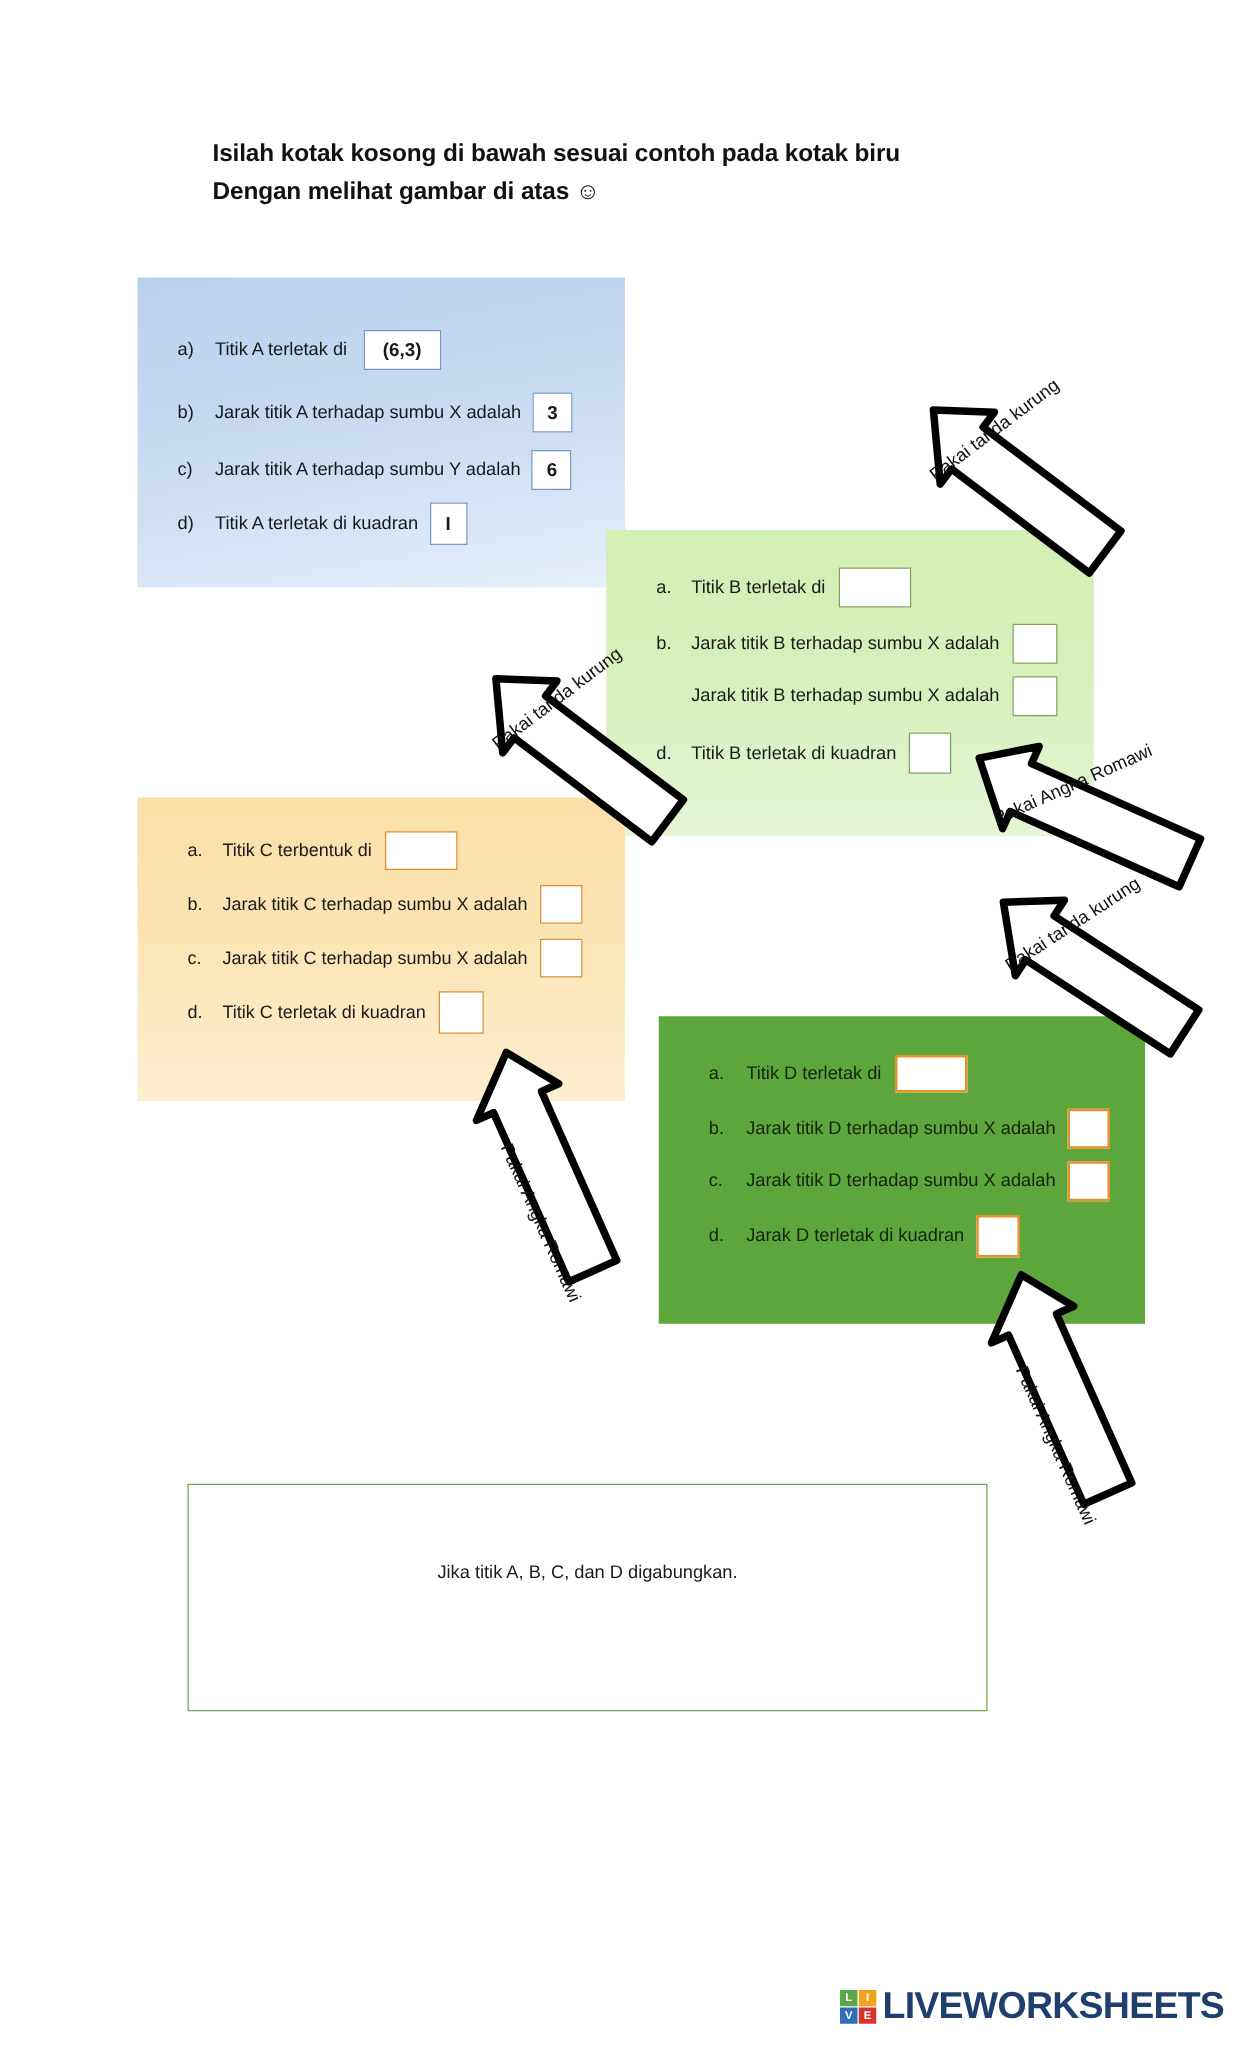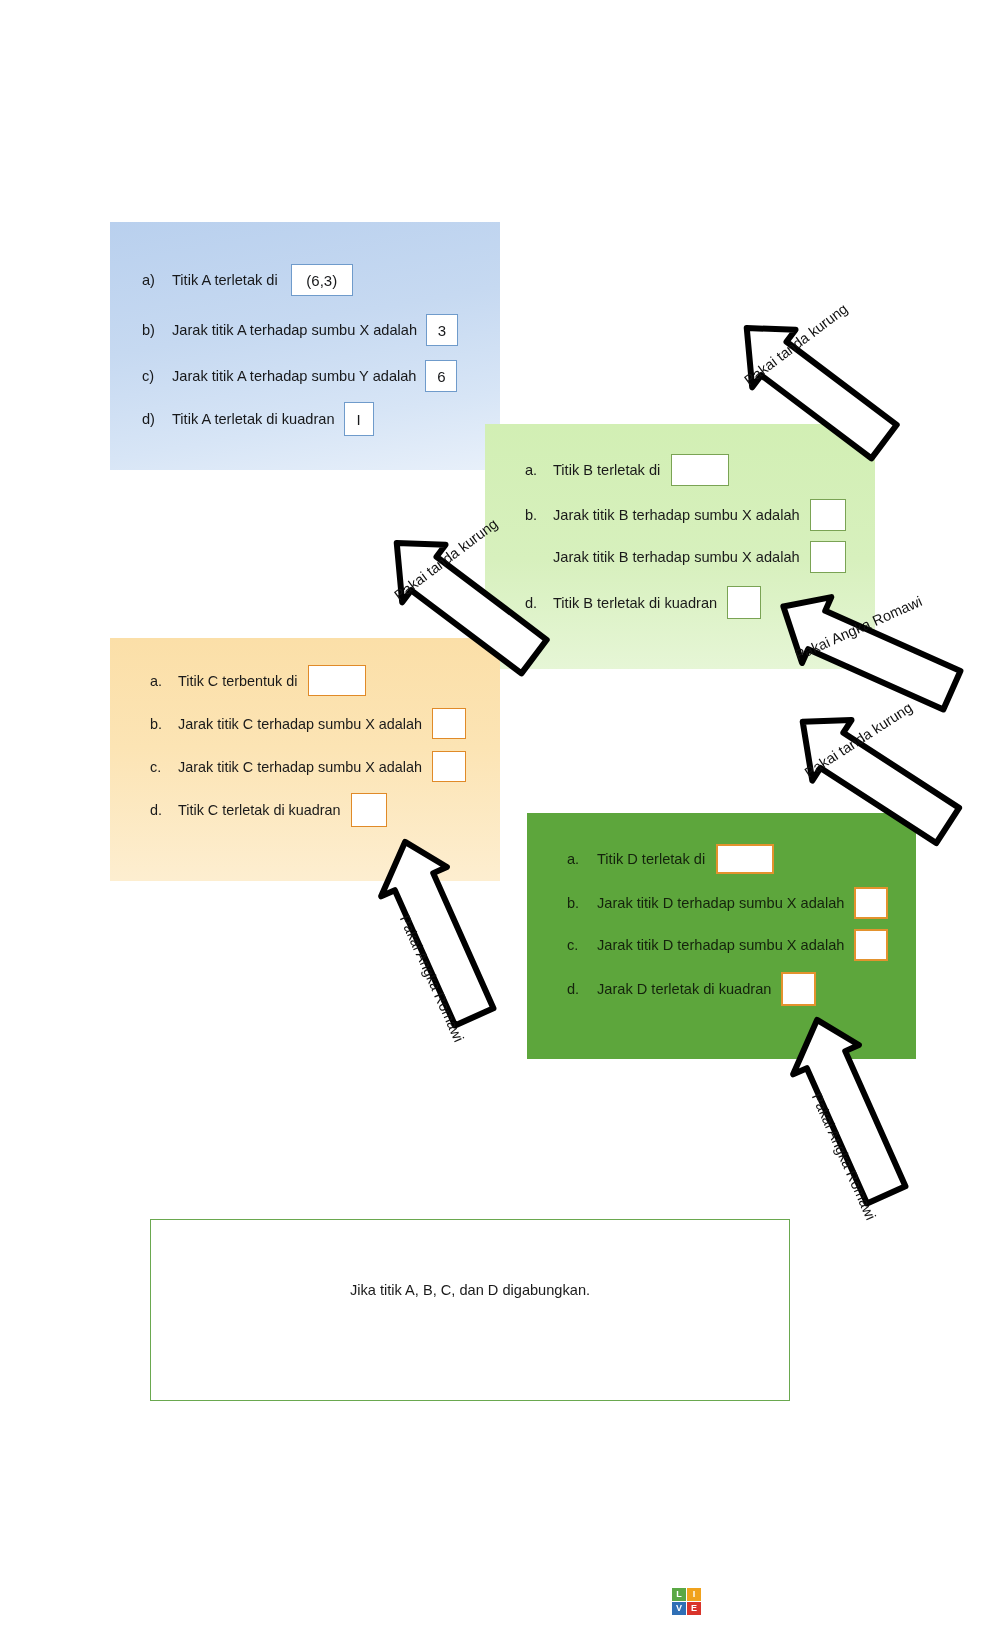--- a/index.html
+++ b/index.html
@@ -28,21 +28,21 @@
     white-space:nowrap;font-size:14.5px;color:#1a1a1a;
   }
   .panel .marker{display:inline-block;}
   .panel .qtext{display:inline-block;}
   .blank{
     background:#ffffff;display:inline-block;
     box-sizing:border-box;
     text-align:right;
     font-size:15px;
     line-height:1;
-    display:flex;align-items:center;justify-content:center;
+    display:flex;align-items:center;justify-content:center;font-weight:bold;
   }
 
   
   #panel-a{
     left:110px;top:222px;width:390px;height:248px;
     background:linear-gradient(170deg,#b9d0ee 0%,#c6d9f1 42%,#d7e5f6 75%,#e8f0fa 100%);
   }
   #panel-a .row{font-size:14.6px;color:#17181a;}
   #panel-a .marker{width:30px;}
   #panel-a .blank{border:1.5px solid #6f9bcb;}
@@ -80,21 +80,21 @@
   .arrow svg{display:block;overflow:visible;}
   .arrow .lbl{
     position:absolute;white-space:nowrap;
     font-size:14.5px;color:#111;
     font-family:"Liberation Sans","DejaVu Sans",sans-serif;
   }
 
   
   #final-box{
     position:absolute;left:150px;top:1187px;width:640px;height:182px;
-    border:1.6px solid #6aa84f;background:#fff;box-sizing:border-box;margin-top:32px;
+    border:1.6px solid #6aa84f;background:#fff;box-sizing:border-box;
   }
   #final-box .l1{
     position:absolute;left:0;right:0;top:62px;text-align:center;
     font-size:14.6px;color:#1a1a1a;
   }
   #final-box .l2{
     position:absolute;left:58px;top:100px;font-size:14.6px;color:#1a1a1a;
     white-space:nowrap;
   }
   .dots{letter-spacing:0.5px;color:#555;}
@@ -120,20 +120,27 @@
   .logo-text{
     font-size:30px;font-weight:bold;letter-spacing:-0.6px;
     color:#1f3f6e;font-family:"Liberation Sans",sans-serif;
   }
 </style>
 </head>
 <body>
 
 <div class="page">
 
+  <div class="heading">
+    <span class="ln">Isilah kotak kosong di bawah sesuai contoh pada kotak biru</span>
+    <span class="ln">
+      <span>Dengan melihat gambar di atas</span>
+      <span class="smiley">☺</span>
+    </span>
+  </div>
 
   <div class="panel" id="panel-a">
     <div class="row" style="left:32px;top:42px;">
       <span class="marker">a)</span>
       <span class="qtext">Titik A terletak di</span>
       <span class="blank" style="width:62px;height:32px;margin-left:13px;">(6,3)</span>
     </div>
     <div class="row" style="left:32px;top:92px;">
       <span class="marker">b)</span>
       <span class="qtext">Jarak titik A terhadap sumbu X adalah</span>
@@ -278,15 +285,16 @@
     <div class="l1">Jika titik A, B, C, dan D digabungkan.</div>
   </div>
 
   <div id="footer-logo">
     <div class="logo-grid">
       <span class="lg-l">L</span>
       <span class="lg-i">I</span>
       <span class="lg-v">V</span>
       <span class="lg-e">E</span>
     </div>
+    <span class="logo-text">LIVEWORKSHEETS</span>
   </div>
 
 </div>
 
 </body></html>

